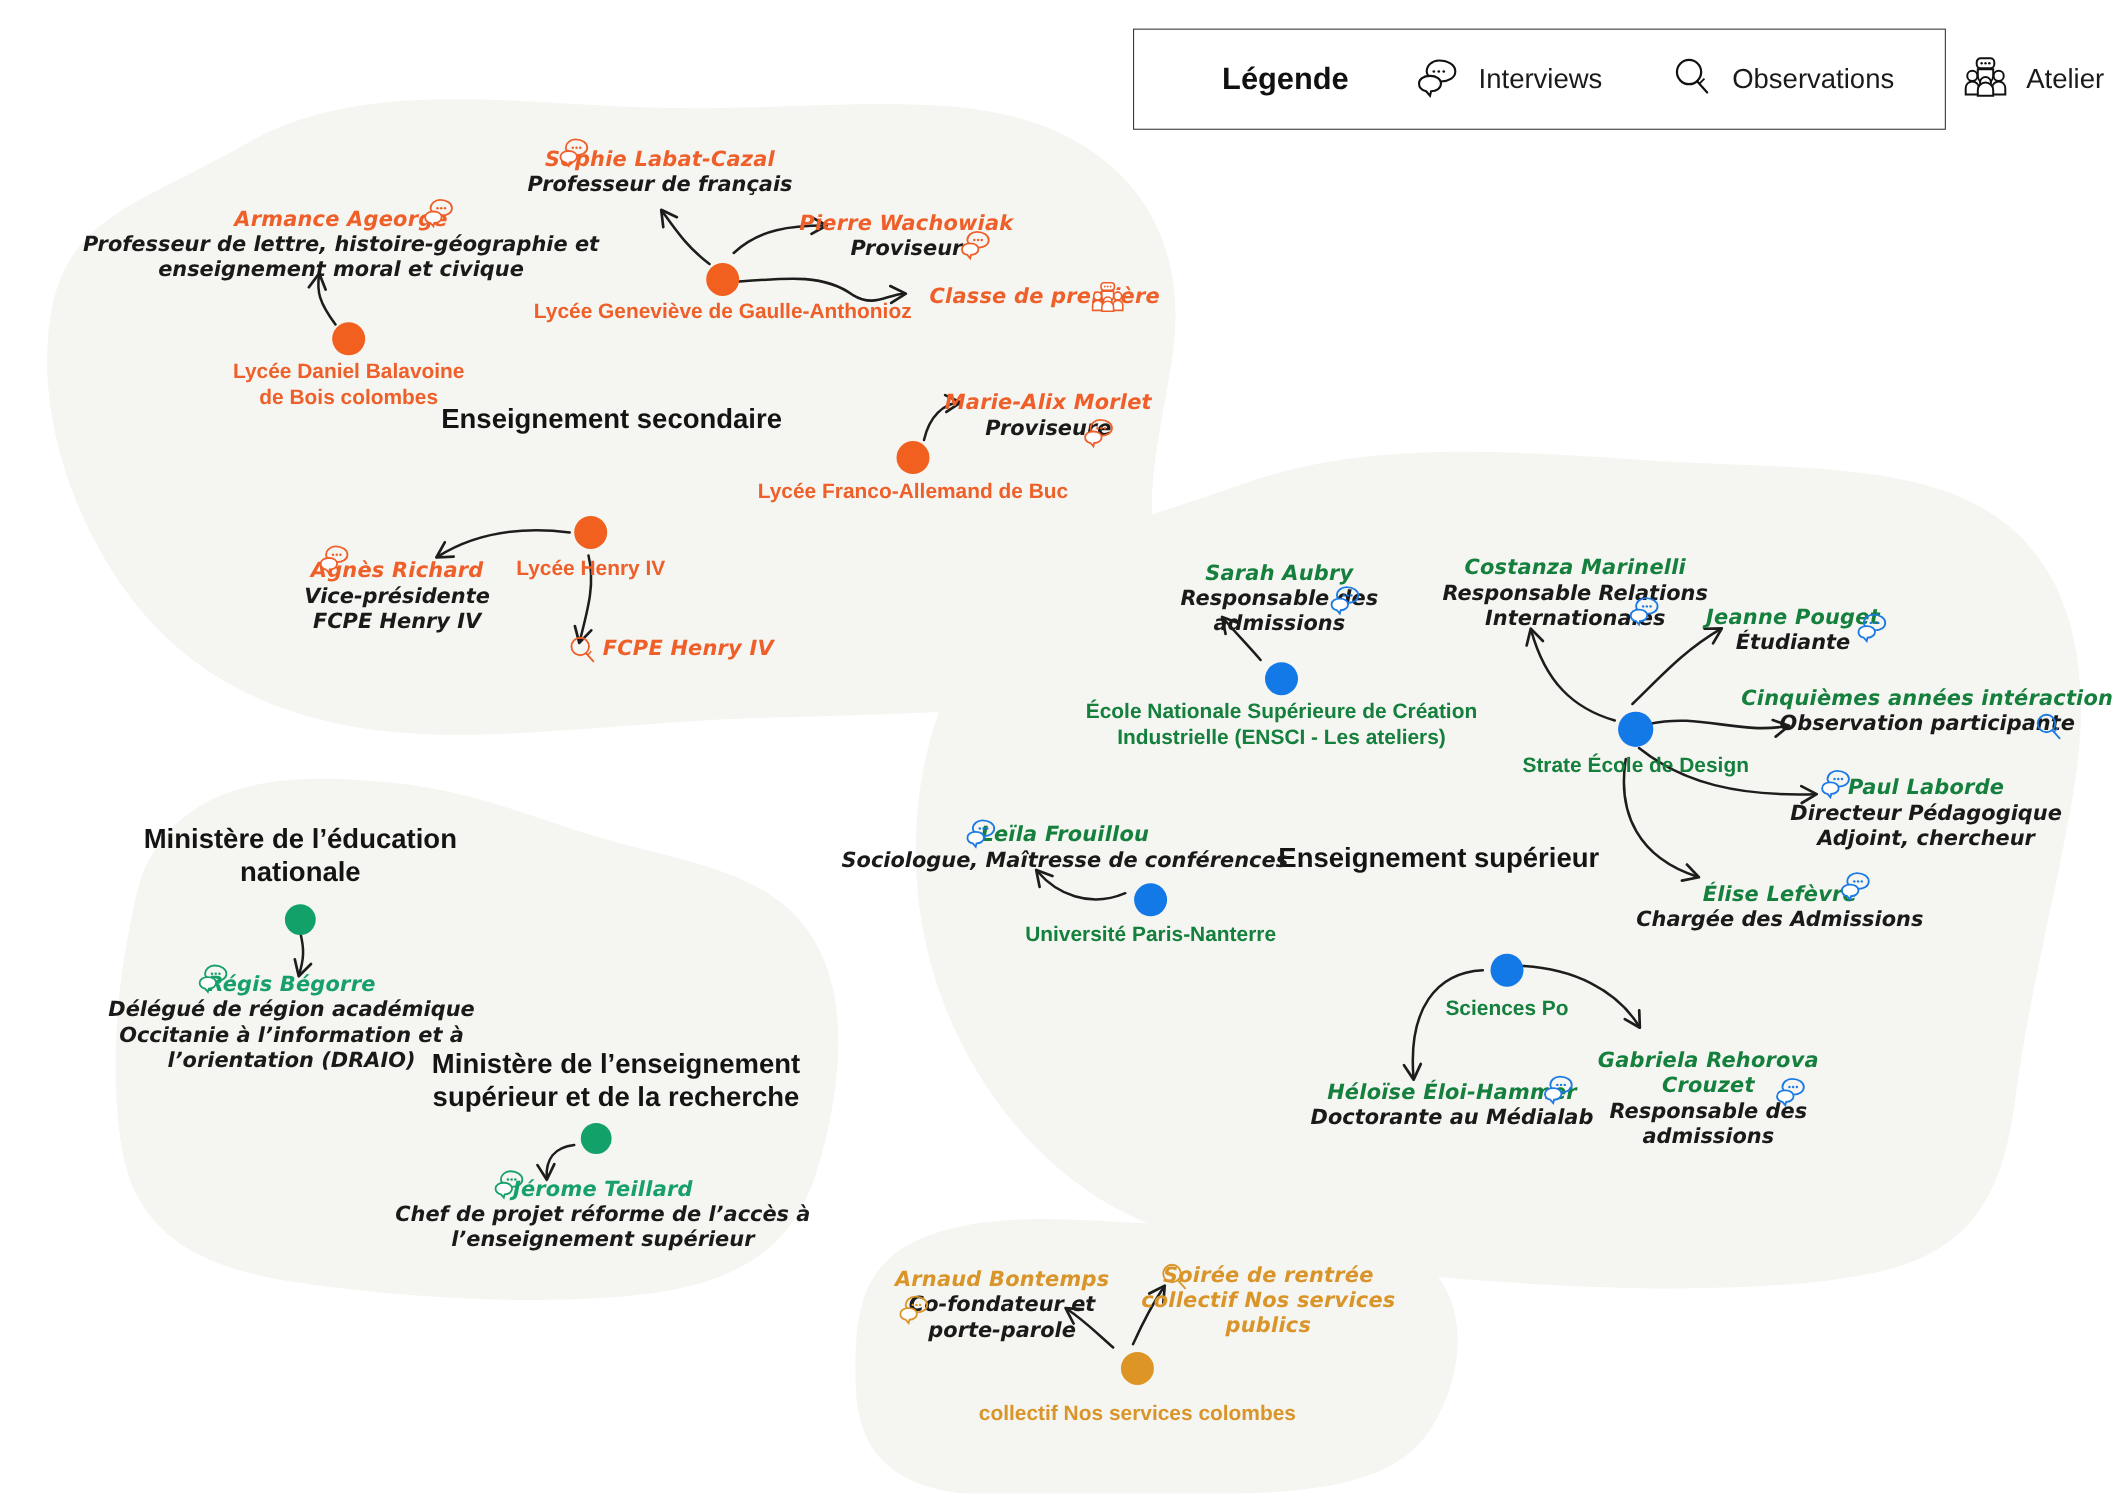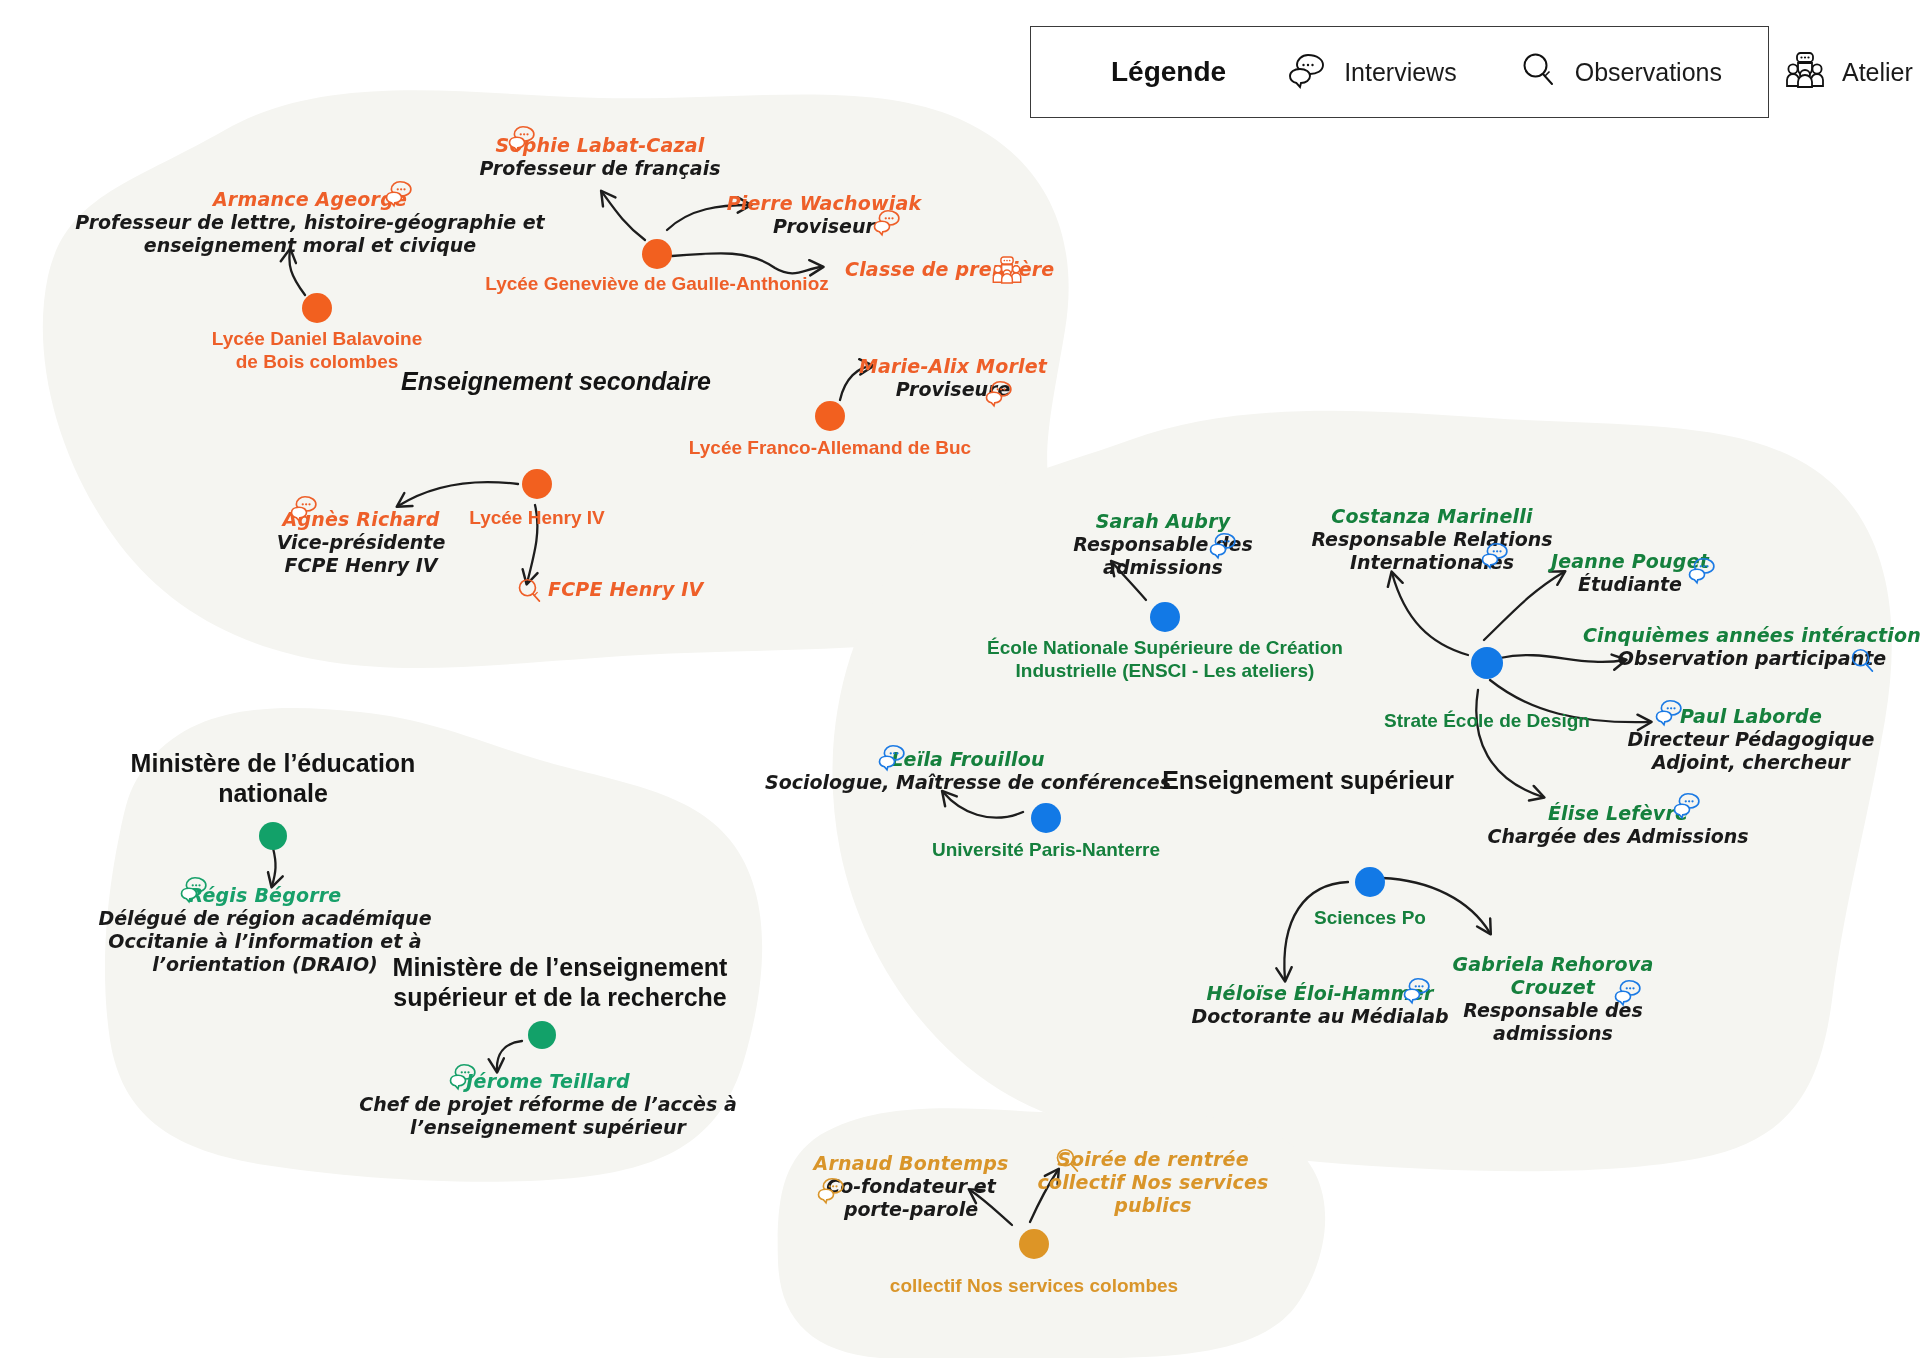--- a/index.html
+++ b/index.html
@@ -172,21 +172,21 @@
           <path d="M3 36 v-6 a6 6 0 0 1 12 0 v6 z" fill="#fff"></path>
           <path d="M27 36 v-6 a6 6 0 0 1 12 0 v6 z" fill="#fff"></path>
           <circle cx="21" cy="25" r="5" fill="#fff"></circle>
           <path d="M14 37 v-5 a7 7 0 0 1 14 0 v5 z" fill="#fff"></path>
         </svg>
       </span>
       <span class="lg-label">Atelier</span>
     </div>
   </div>
 
-  <div class="cluster-title" style="left:556px;top:366px;font-style:italic;">Enseignement secondaire</div>
+  <div class="cluster-title" style="left:556px;top:366px;">Enseignement secondaire</div>
   <div class="cluster-title" style="left:1308px;top:765px;">Enseignement supérieur</div>
   <div class="cluster-title" style="left:273px;top:748px;">Ministère de l’éducation
 nationale</div>
   <div class="cluster-title" style="left:560px;top:952px;">Ministère de l’enseignement
 supérieur et de la recherche</div>
 
   <div class="dot orange" style="left:317px;top:308px;width:30px;height:30px;"></div>
   <div class="tx org c-orange center" style="left:317px;top:327px;">
     <div>Lycée Daniel Balavoine</div>
     <div>de Bois colombes</div>
@@ -356,21 +356,21 @@
     <svg width="30" height="30" viewBox="0 0 40 40" fill="none" stroke="#1b7ae4" stroke-width="2.2">
       <path d="M20 5 C28.5 5 34.5 9.5 34.5 15 C34.5 20.5 28.5 24.5 20.5 24 L15 27.5 L16.5 22.5 C11 20.5 8.5 18 8.5 15 C8.5 9.5 14 5 20 5 Z"></path>
       <circle cx="17" cy="15" r="1.5" fill="#1b7ae4" stroke="none"></circle>
       <circle cx="21.5" cy="15" r="1.5" fill="#1b7ae4" stroke="none"></circle>
       <circle cx="26" cy="15" r="1.5" fill="#1b7ae4" stroke="none"></circle>
       <path d="M12 19 C18 19 22 22 22 26 C22 30 18 33 13 33 L12 37 L8.5 33 C4.5 32 2 29.5 2 26 C2 22 6 19 12 19 Z" fill="#fff"></path>
     </svg>
   </span>
 
   <div class="dot blue" style="left:1487px;top:663px;width:32px;height:32px;"></div>
-  <div class="tx org c-blue center" style="left:1487px;top:685px;margin-top:24px;">
+  <div class="tx org c-blue center" style="left:1487px;top:685px;">
     <div>Strate École de Design</div>
   </div>
 
   <div class="tx center" style="left:1432px;top:505px;">
     <div class="name c-blue">Costanza Marinelli</div>
     <div class="role">Responsable Relations</div>
     <div class="role">Internationales</div>
   </div>
   <span class="icn" style="left:1496px;top:555px;">
     <svg width="30" height="30" viewBox="0 0 40 40" fill="none" stroke="#1b7ae4" stroke-width="2.2">

